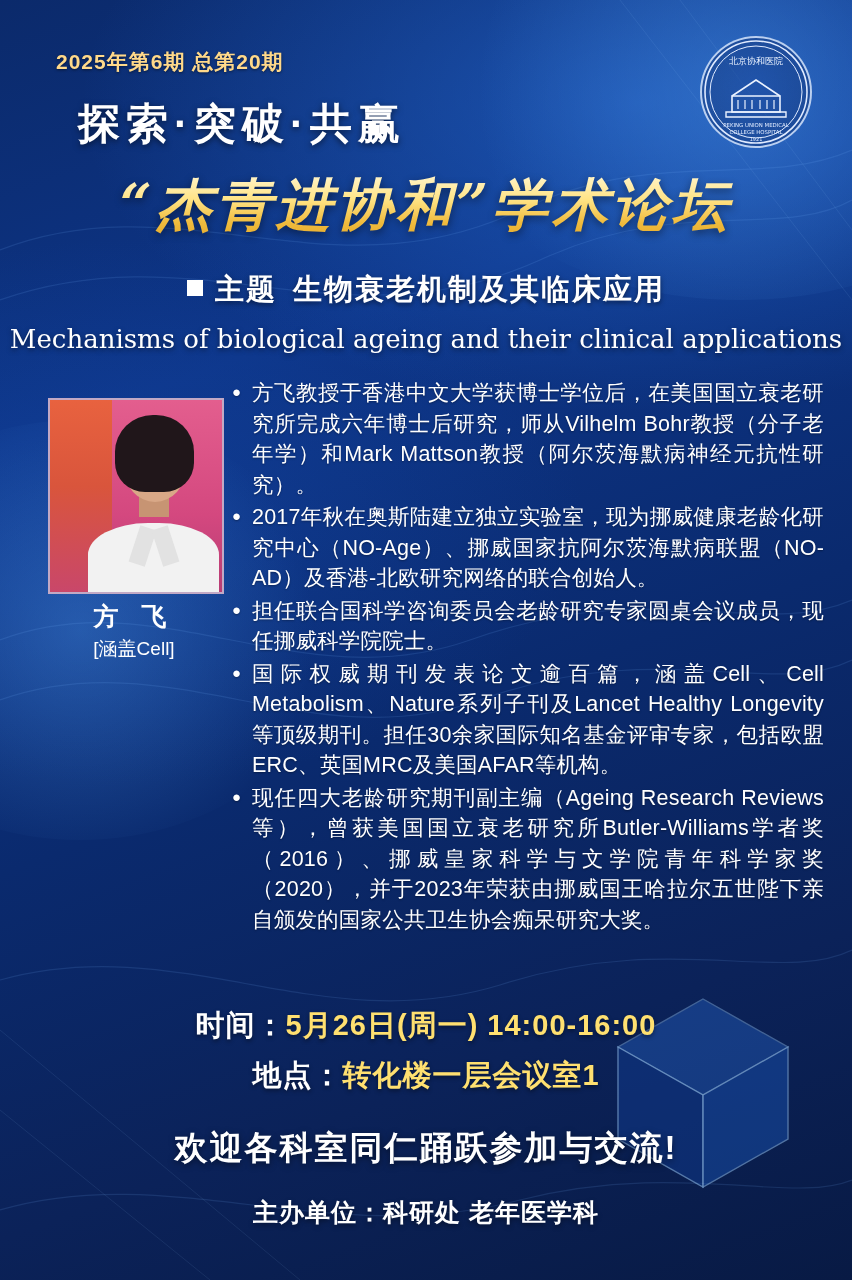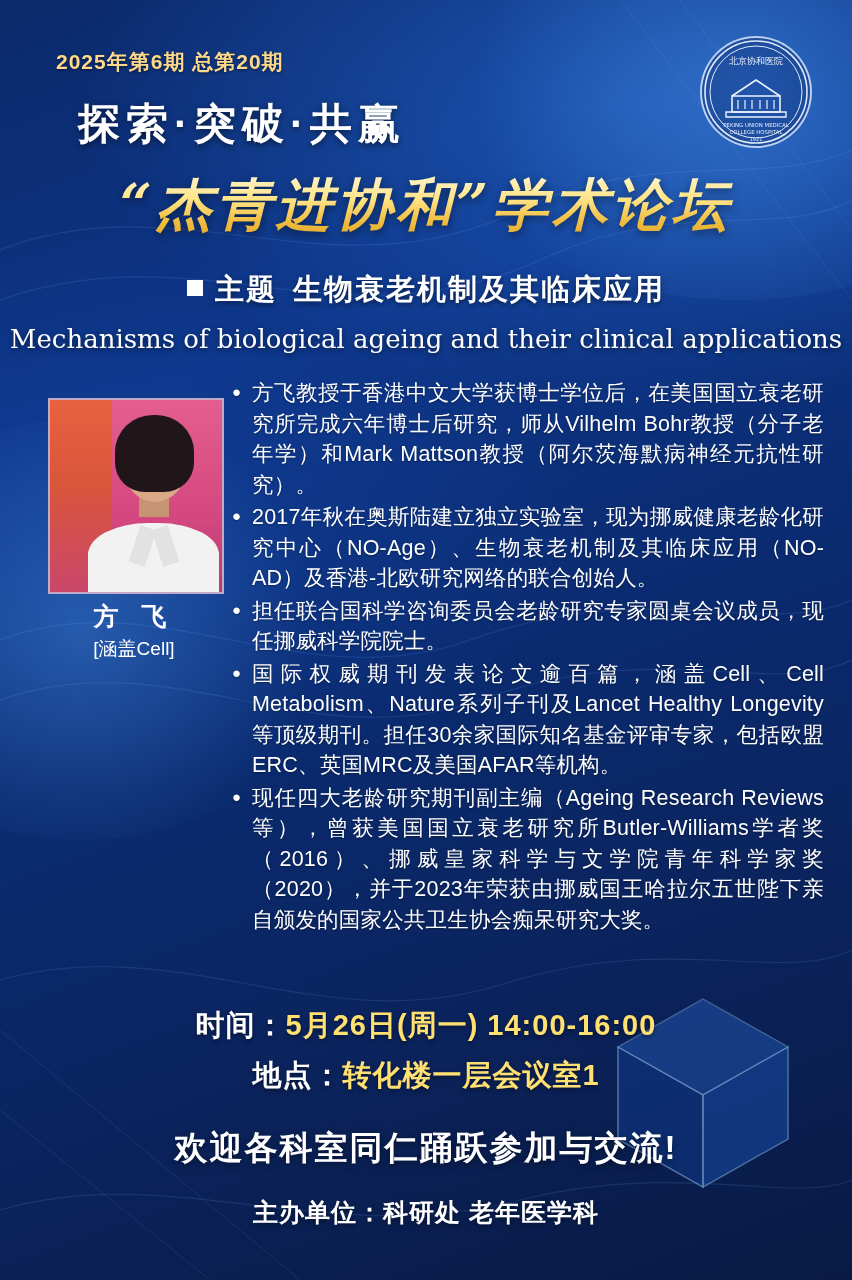--- a/index.html
+++ b/index.html
@@ -313,21 +313,21 @@
     <div class="face"></div>
     <div class="hair"></div>
     <div class="collarL"></div>
     <div class="collarR"></div>
   </div>
   <div class="speaker-name">方 飞</div>
   <div class="speaker-title">[涵盖Cell]</div>
 
   <div class="bio">
     <p>方飞教授于香港中文大学获博士学位后，在美国国立衰老研究所完成六年博士后研究，师从Vilhelm Bohr教授（分子老年学）和Mark Mattson教授（阿尔茨海默病神经元抗性研究）。</p>
-    <p>2017年秋在奥斯陆建立独立实验室，现为挪威健康老龄化研究中心（NO-Age）、生物衰老机制及其临床应用（NO-AD）及香港-北欧研究网络的联合创始人。</p>
+    <p>2017年秋在奥斯陆建立独立实验室，现为挪威健康老龄化研究中心（NO-Age）、挪威国家抗阿尔茨海默病联盟（NO-AD）及香港-北欧研究网络的联合创始人。</p>
     <p>担任联合国科学咨询委员会老龄研究专家圆桌会议成员，现任挪威科学院院士。</p>
     <p>国际权威期刊发表论文逾百篇，涵盖Cell、Cell Metabolism、Nature系列子刊及Lancet Healthy Longevity等顶级期刊。担任30余家国际知名基金评审专家，包括欧盟ERC、英国MRC及美国AFAR等机构。</p>
     <p>现任四大老龄研究期刊副主编（Ageing Research Reviews等），曾获美国国立衰老研究所Butler-Williams学者奖（2016）、挪威皇家科学与文学院青年科学家奖（2020），并于2023年荣获由挪威国王哈拉尔五世陛下亲自颁发的国家公共卫生协会痴呆研究大奖。</p>
   </div>
 
   <svg class="cube" viewBox="0 0 190 205">
     <g opacity="0.75">
       <polygon points="95,8 180,56 95,104 10,56" fill="#2a6bd0" opacity="0.55" stroke="#9fd0ff" stroke-width="1.4"></polygon>
       <polygon points="10,56 95,104 95,196 10,148" fill="#123b8e" opacity="0.75" stroke="#9fd0ff" stroke-width="1.4"></polygon>
       <polygon points="180,56 95,104 95,196 180,148" fill="#1b53b3" opacity="0.7" stroke="#9fd0ff" stroke-width="1.4"></polygon>

